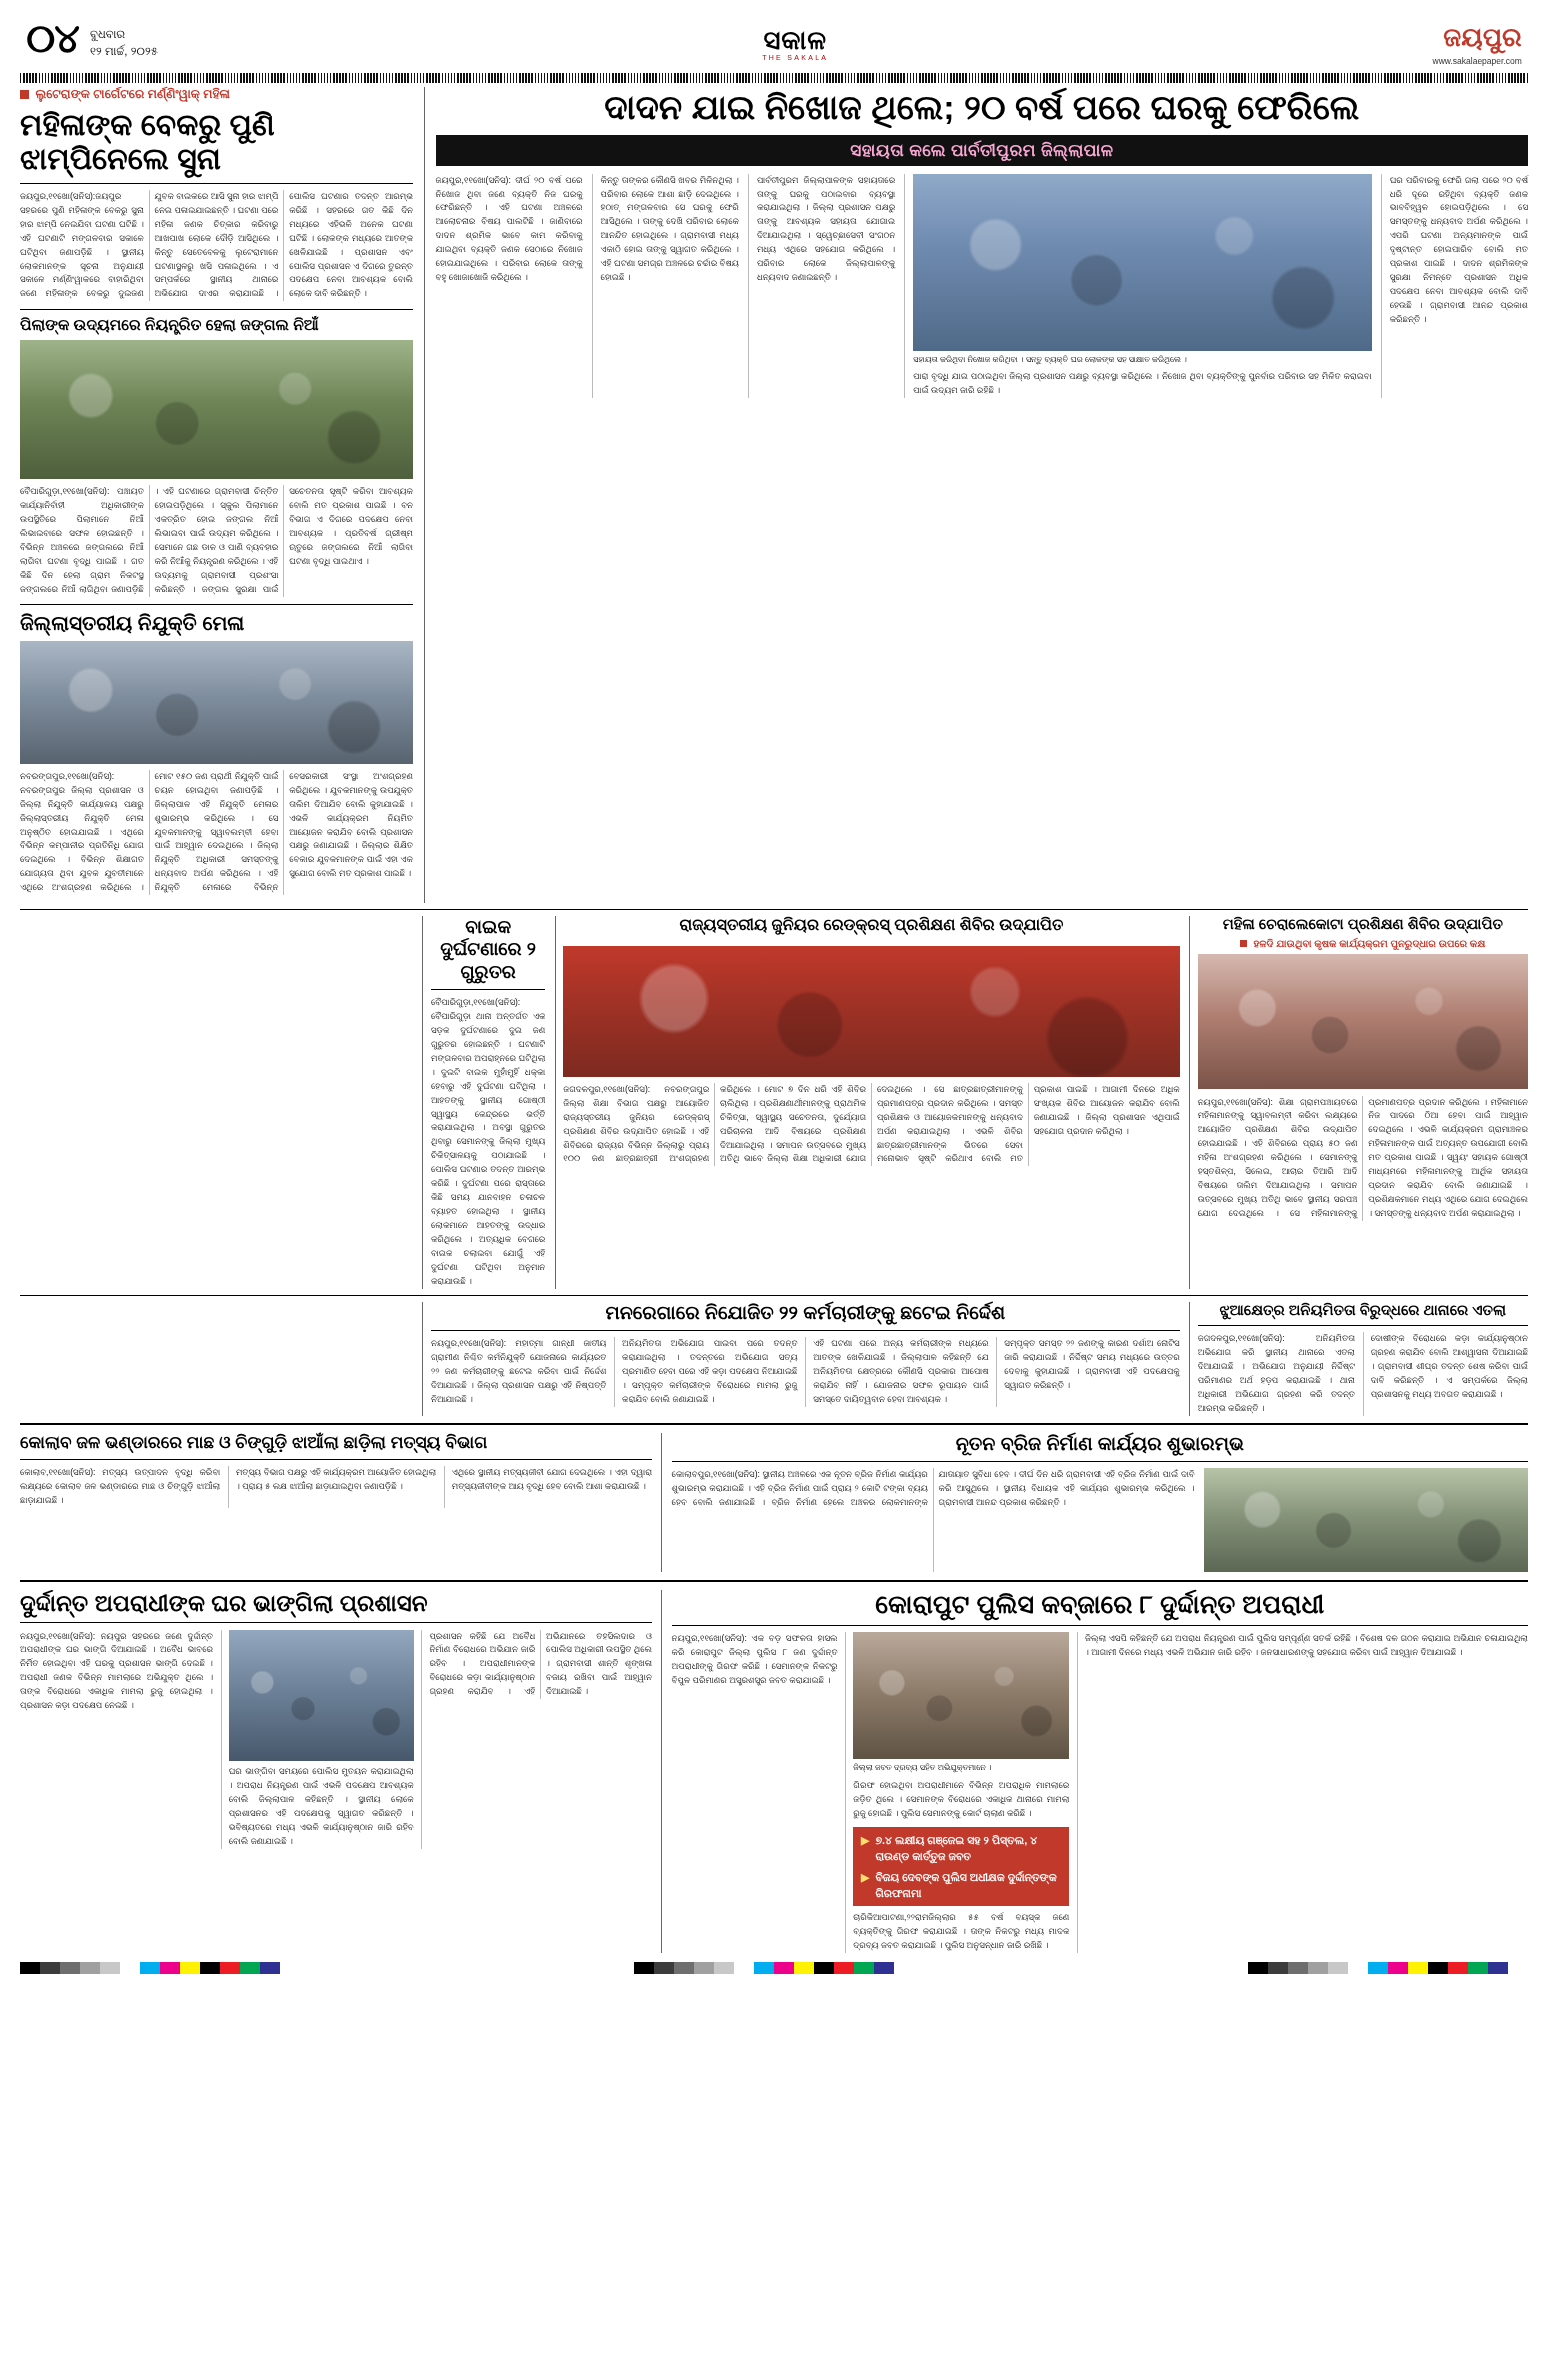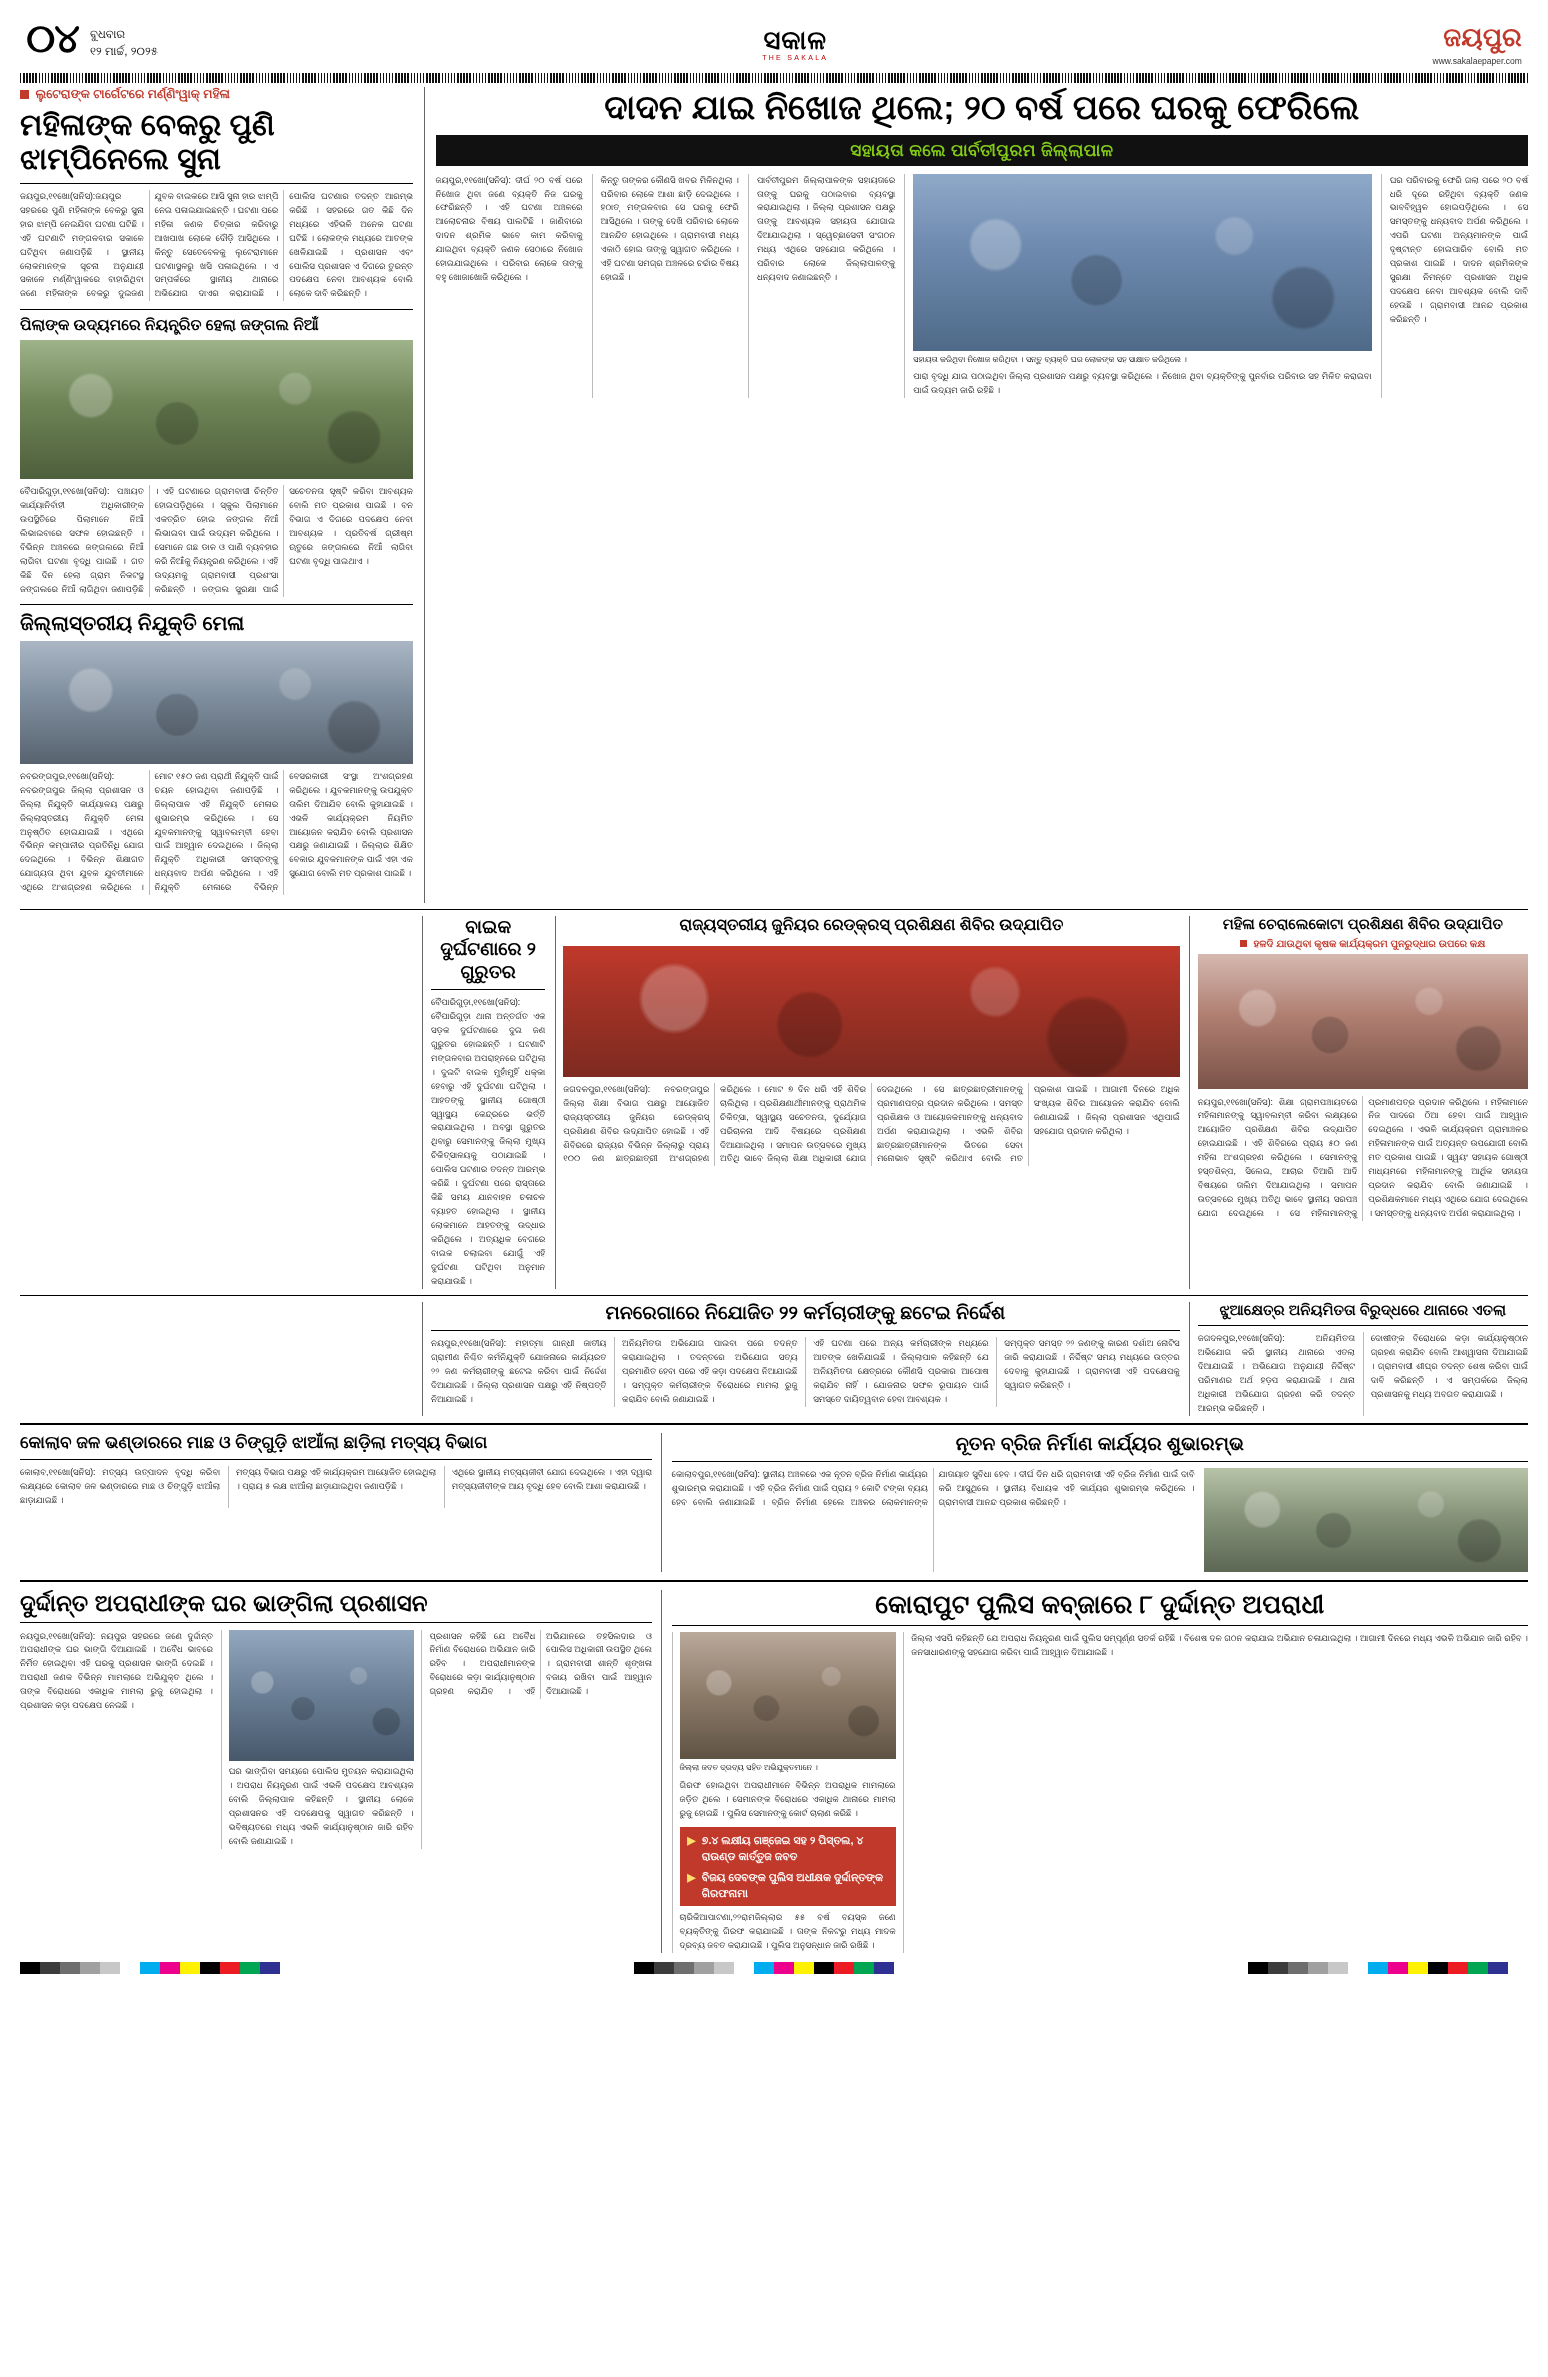--- a/index.html
+++ b/index.html
@@ -55,21 +55,21 @@
     background-image:
       radial-gradient(circle at 18% 40%, rgba(255,255,255,.25) 0 6%, transparent 7%),
       radial-gradient(circle at 40% 60%, rgba(0,0,0,.18) 0 8%, transparent 9%),
       radial-gradient(circle at 70% 35%, rgba(255,255,255,.18) 0 5%, transparent 6%),
       radial-gradient(circle at 85% 70%, rgba(0,0,0,.2) 0 7%, transparent 8%);
   }
   .caption { font-size:8px; line-height:1.5; text-align:justify; padding-top:3.1px; }
 
   .center-head { text-align:center; font-weight:bold; }
 
-  .banner-black { background:#111; color:#84cc16; text-align:center; font-weight:bold;
+  .banner-black { background:#111; color:#f9a8d4; text-align:center; font-weight:bold;
       font-size:17px; padding:5.4px 4.6px; letter-spacing:0.4px; }
   .banner-red { background:#c0392b; color:#fff; font-weight:bold; font-size:10.8px;
       padding:5.4px 7.7px; line-height:1.5; }
   .banner-red .row { display:flex; gap:6.2px; align-items:flex-start; }
   .banner-red .tri { color:#ffdf6b; }
 
   .sec { margin-bottom:7.7px; }
 
   
   .colorbar { display:flex; gap:0; margin-top:9.3px; padding:0 0 7.7px 0; }
@@ -259,20 +259,21 @@
         <div style="flex:1; border-left:0.8px solid #bbb; padding-left:7px;">
           <div class="body-text cols-2">ପ୍ରଶାସନ କହିଛି ଯେ ଅବୈଧ ନିର୍ମାଣ ବିରୋଧରେ ଅଭିଯାନ ଜାରି ରହିବ । ଅପରାଧୀମାନଙ୍କ ବିରୋଧରେ କଡ଼ା କାର୍ଯ୍ୟାନୁଷ୍ଠାନ ଗ୍ରହଣ କରାଯିବ । ଏହି ଅଭିଯାନରେ ତହସିଲଦାର ଓ ପୋଲିସ ଅଧିକାରୀ ଉପସ୍ଥିତ ଥିଲେ । ଗ୍ରାମବାସୀ ଶାନ୍ତି ଶୃଙ୍ଖଳା ବଜାୟ ରଖିବା ପାଇଁ ଆହ୍ୱାନ ଦିଆଯାଇଛି ।</div>
         </div>
       </div>
     </div>
 
     <div style="flex:1; border-left:0.8px solid #666; padding-left:9.3px;">
       <div class="headline center-head" style="font-size:25.4px; margin-bottom:6.2px;">କୋରାପୁଟ ପୁଲିସ କବ୍ଜାରେ ୮ ଦୁର୍ଦ୍ଦାନ୍ତ ଅପରାଧୀ</div>
       <div class="hr-thin"></div>
       <div style="display:flex; gap:7.7px;">
+        <div style="width:166px;" class="body-text">ନୟପୁର,୧୧ଖୋ(ସନିସ): ଏକ ବଡ଼ ସଫଳତା ହାସଲ କରି କୋରାପୁଟ ଜିଲ୍ଲା ପୁଲିସ ୮ ଜଣ ଦୁର୍ଦ୍ଦାନ୍ତ ଅପରାଧୀଙ୍କୁ ଗିରଫ କରିଛି । ସେମାନଙ୍କ ନିକଟରୁ ବିପୁଳ ପରିମାଣର ଅସ୍ତ୍ରଶସ୍ତ୍ର ଜବତ କରାଯାଇଛି ।</div>
         <div style="width:224px; border-left:0.8px solid #bbb; padding-left:7px;">
           <div class="photo p3" style="height:127px;">
             <div class="noise"></div>
           </div>
           <div class="caption">ଜିଲ୍ଲା ଜବତ ଦ୍ରବ୍ୟ ସହିତ ଅଭିଯୁକ୍ତମାନେ ।</div>
           <div class="body-text" style="margin-top:4.6px;">ଗିରଫ ହୋଇଥିବା ଅପରାଧୀମାନେ ବିଭିନ୍ନ ଅପରାଧିକ ମାମଲାରେ ଜଡ଼ିତ ଥିଲେ । ସେମାନଙ୍କ ବିରୋଧରେ ଏକାଧିକ ଥାନାରେ ମାମଲା ରୁଜୁ ହୋଇଛି । ପୁଲିସ ସେମାନଙ୍କୁ କୋର୍ଟ ଚାଲାଣ କରିଛି ।</div>
           <div class="banner-red" style="margin-top:6.2px;">
             <div class="row">
               <span class="tri">▶</span>
               <span>୭.୪ ଲକ୍ଷୀୟ ଗଞ୍ଜେଇ ସହ ୨ ପିସ୍ତଲ, ୪ ରାଉଣ୍ଡ କାର୍ତ୍ତୁଜ ଜବତ</span>

